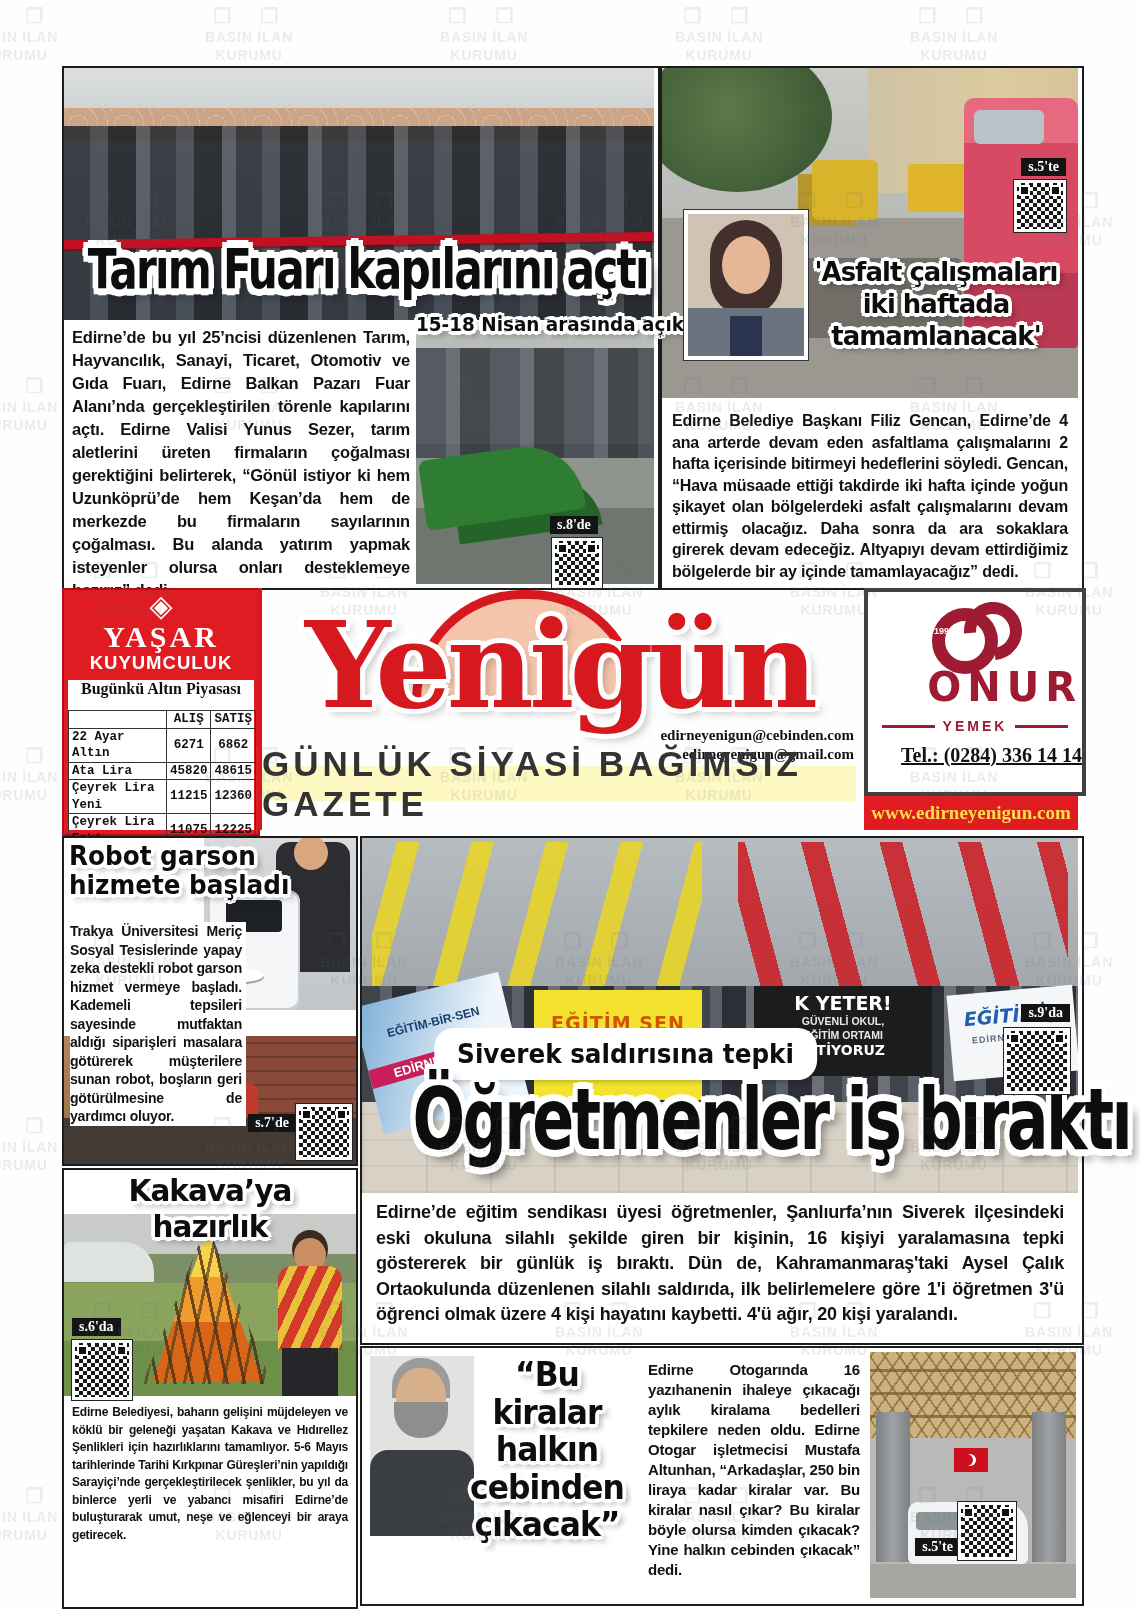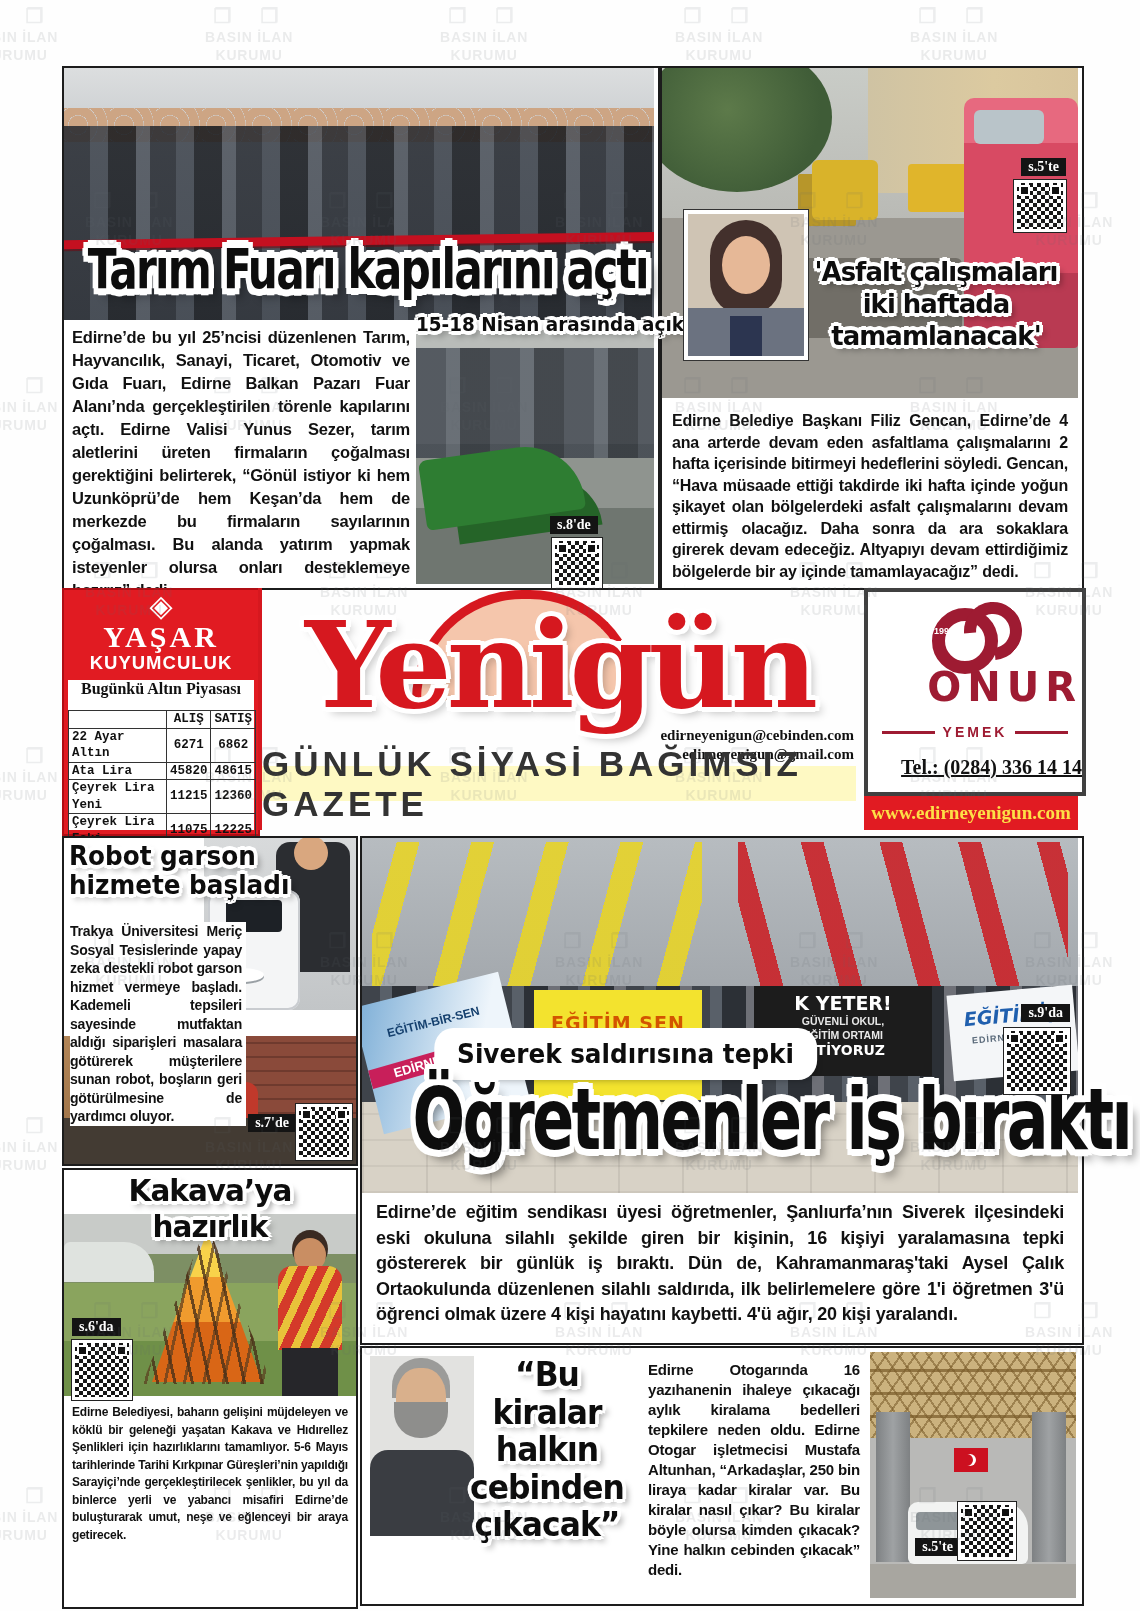--- a/index.html
+++ b/index.html
@@ -102,21 +102,21 @@
   .daterow{left:262px;top:803px;width:594px;height:27px;border-top:2px solid #111;border-bottom:3px solid #111;
       display:flex;align-items:center;gap:14px;font-family:"Liberation Serif",serif;font-size:14.5px;color:#111;}
   .daterow b{font-size:15.5px;}
   .onur{left:864px;top:588px;width:214px;height:200px;background:#fff;border:4px solid #404040;text-align:right;}
   .onur-g{position:relative;width:110px;height:64px;margin:10px auto 0;}
   .onur-ring{position:absolute;left:12px;top:6px;width:40px;height:40px;border:13px solid #9e1b32;border-radius:50%;}
   .onur-hook{position:absolute;right:8px;top:0;width:34px;height:34px;border:12px solid #9e1b32;border-radius:50%;
       border-bottom-color:transparent;transform:rotate(40deg);}
   .onur-year{position:absolute;left:14px;top:24px;color:#fff;font-size:9px;font-weight:bold;z-index:2;}
   .onur-name{color:#9e1b32;font-weight:bold;font-size:40px;letter-spacing:6px;line-height:42px;font-family:"DejaVu Sans",sans-serif;}
-  .onur-sub{display:flex;align-items:center;gap:8px;margin:16px 14px;color:#9e1b32;font-weight:bold;
+  .onur-sub{display:flex;align-items:center;gap:8px;margin:10px 14px;color:#9e1b32;font-weight:bold;
       font-size:14px;letter-spacing:3px;}
   .onur-sub::before,.onur-sub::after{content:"";flex:1;height:3px;background:#9e1b32;}
   .onur-tel{font-family:"Liberation Serif",serif;font-weight:bold;font-size:20px;color:#111;
       text-decoration:underline;margin-top:4px;}
   .www{left:864px;top:796px;width:214px;height:34px;background:#e11b22;display:flex;align-items:center;
       justify-content:center;color:#fde047;font-family:"Liberation Serif",serif;font-weight:bold;font-size:19px;}
 
   
   .robot-box{left:62px;top:836px;width:292px;height:326px;}
   .robot-photo1{right:0;top:0;width:152px;height:172px;background:linear-gradient(#d8dadb,#c2c5c7);}

